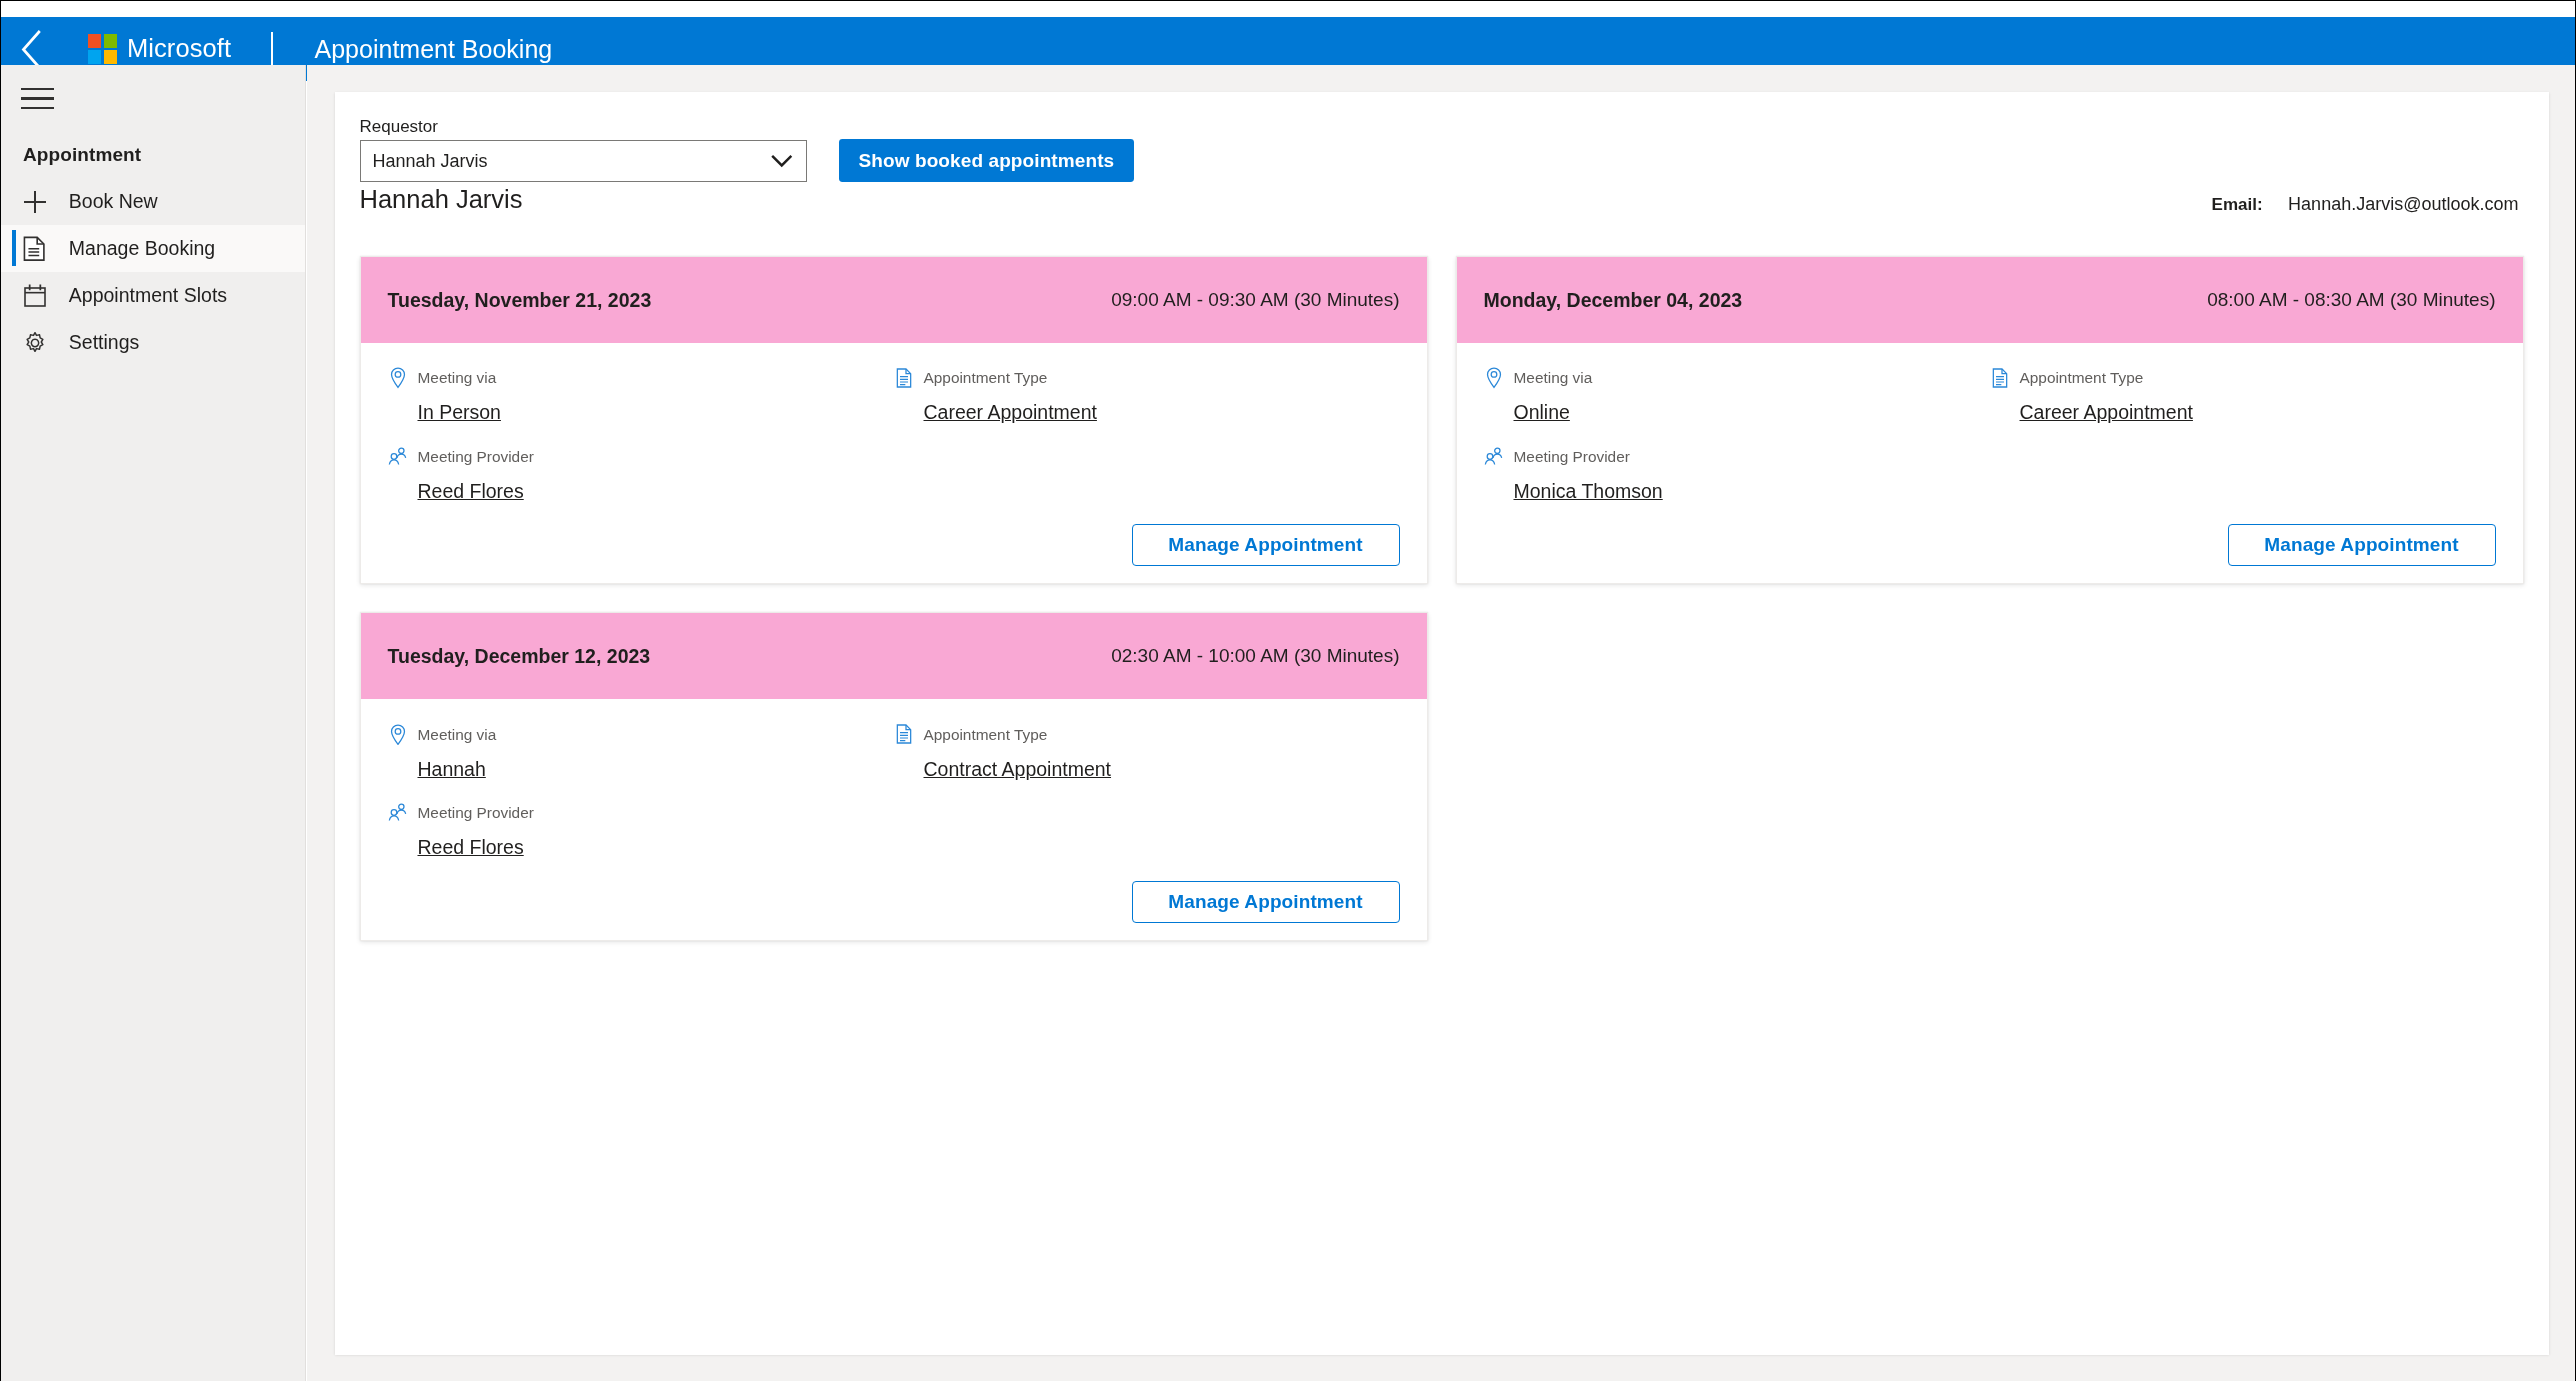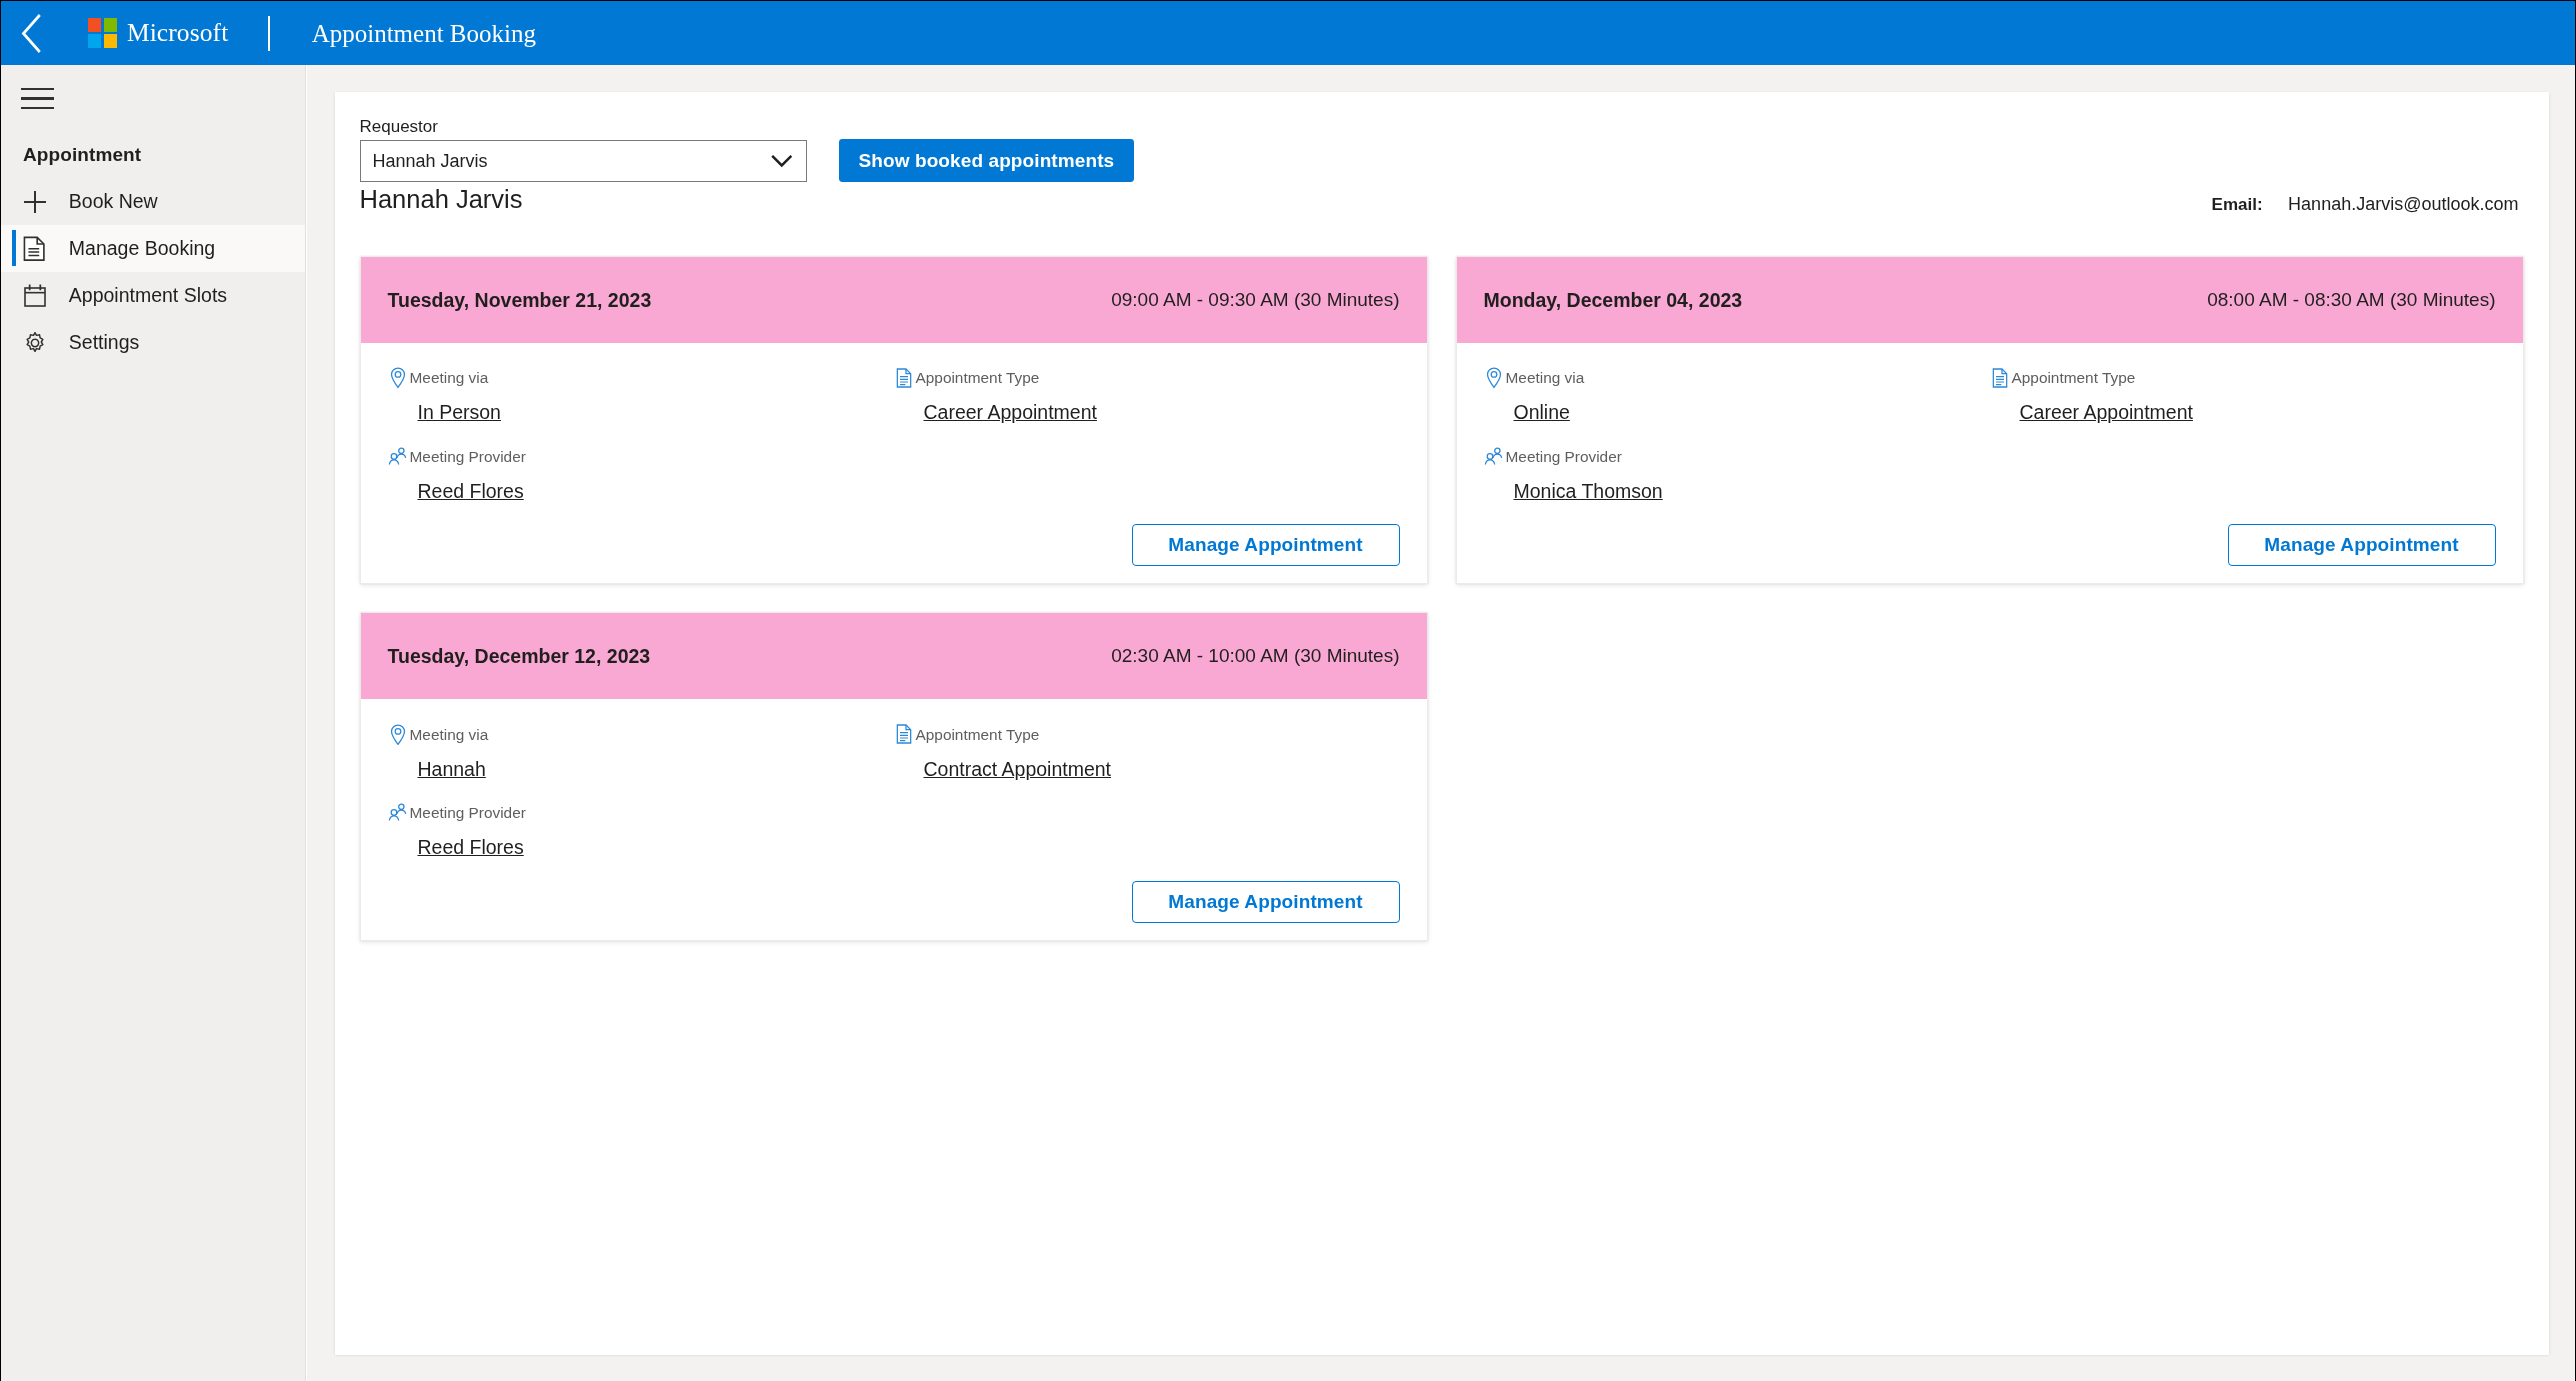--- a/index.html
+++ b/index.html
@@ -17,27 +17,26 @@
     width: 2576px;
     height: 1382px;
     background: #ffffff;
     border: 1.3px solid #000000;
     overflow: hidden;
   }
 
   
   .topbar {
     position: absolute;
-    left: 0; top: 0;
+    left: 0; top: 16px;
     width: 2576px; height: 64px;
     background: #0078D4;
     display: flex;
     align-items: center;
     color: #ffffff;
-    font-family: Liberation Serif, serif;
   }
   .back-chevron {
     width: 60px; height: 64px;
     display: flex; align-items: center; justify-content: center;
     cursor: pointer;
   }
   .back-chevron svg { display: block; }
 
   .ms-logo-wrap {
     display: flex;
@@ -268,21 +267,21 @@
     flex-wrap: wrap;
   }
   .field {
     width: 50%;
     margin-bottom: 21.5px;
   }
   .field.full { width: 100%; }
   .field-head {
     display: flex;
     align-items: center;
-    gap: 2px;
+    gap: 10px;
     height: 24px;
   }
   .field-ico {
     width: 20px; height: 21.5px;
     display: flex; align-items: center; justify-content: center;
     flex: none;
   }
   .field-label {
     font-size: 15.4px;
     color: #605E5C;

